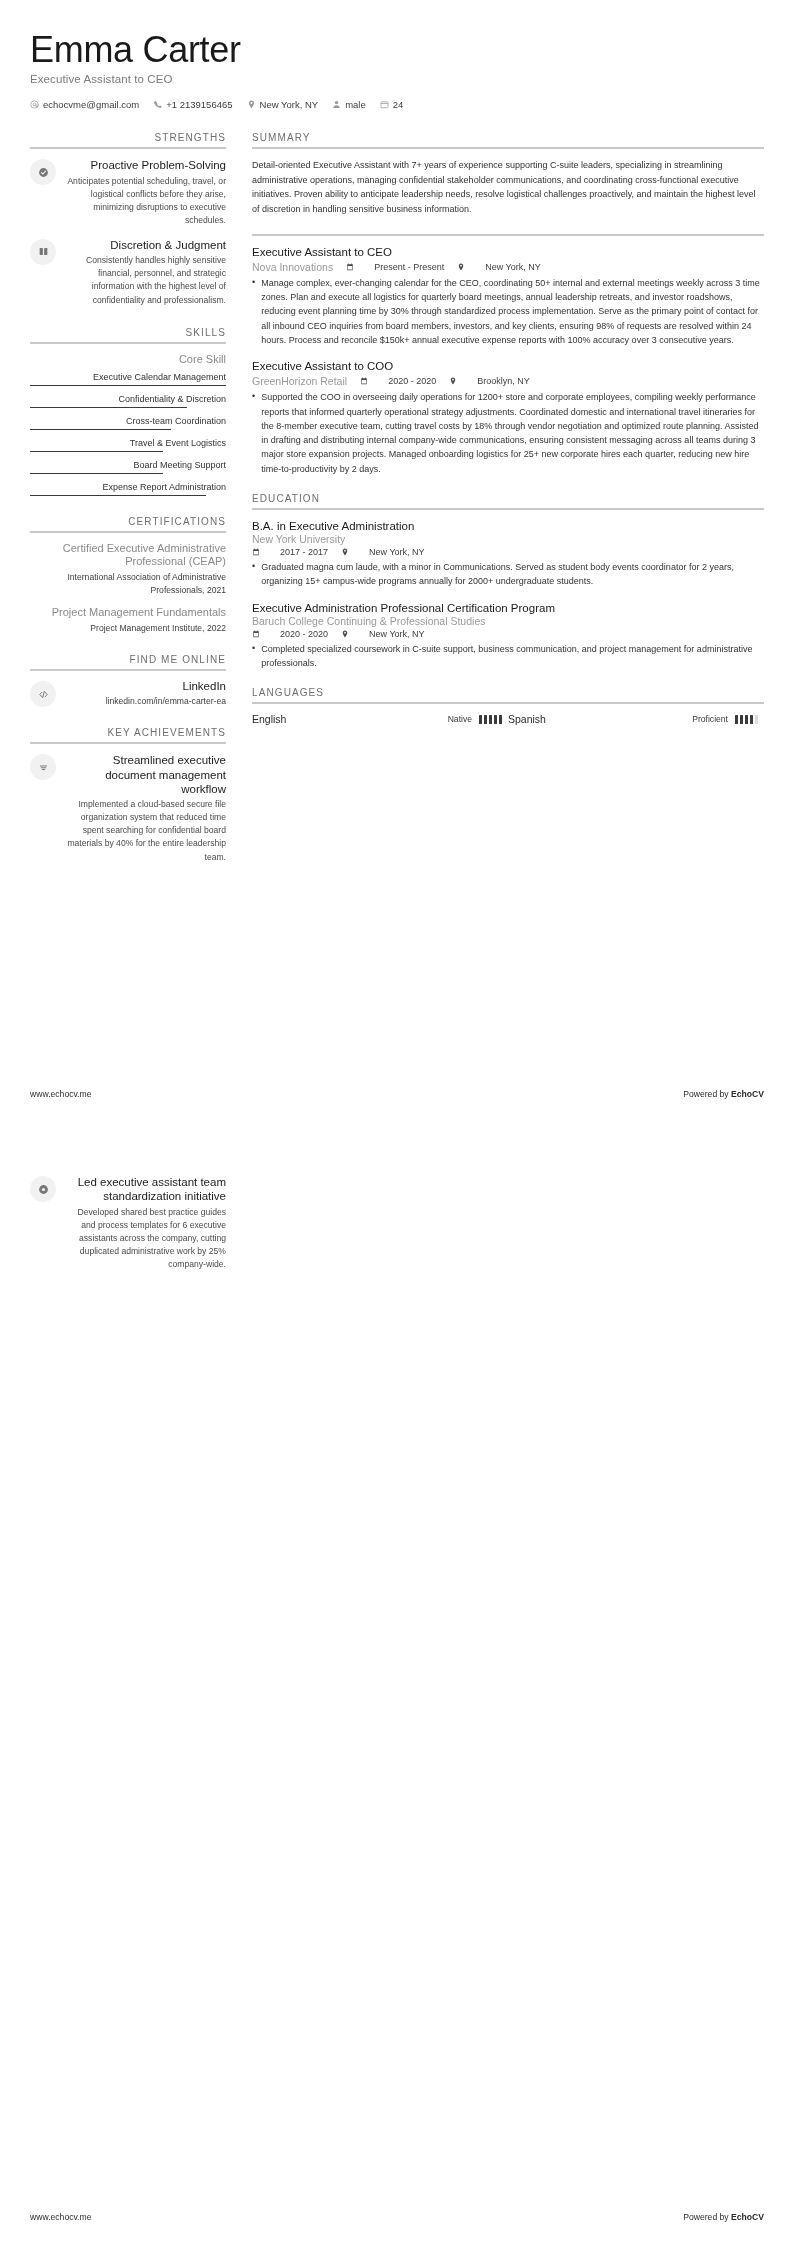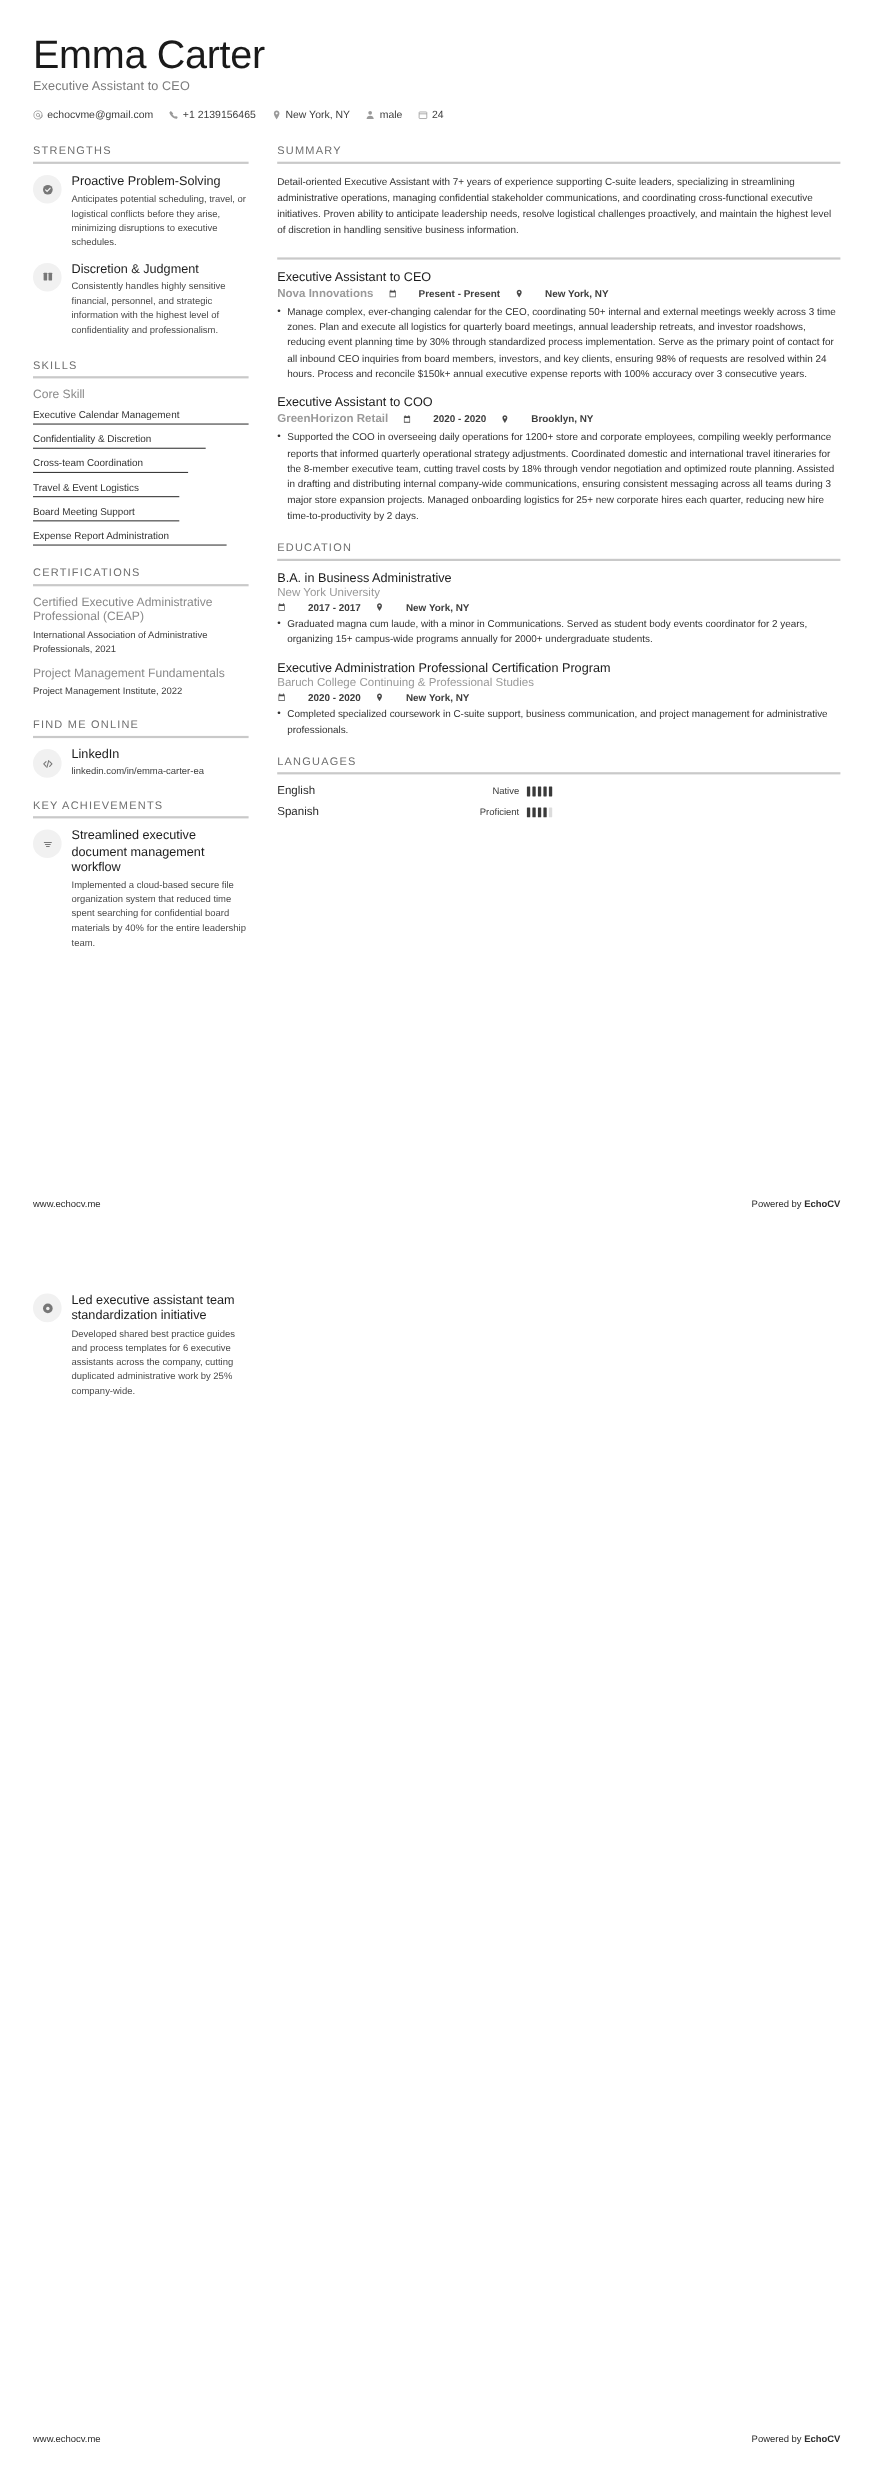--- a/index.html
+++ b/index.html
@@ -42,21 +42,21 @@
     margin-top: 14px;
     font-size: 9.5px;
     color: #3d3d3d;
   }
   .contact-item { display: flex; align-items: center; gap: 4px; white-space: nowrap; text-align: center; }
   .contact-item .ic { display: inline-flex; color: #9a9a9a; }
   .contact-item .ic svg { display: block; }
 
   
   .cols { display: flex; gap: 26px; margin-top: 22px; align-items: flex-start; }
-  .col-left { width: 196px; flex: 0 0 196px; }
+  .col-left { width: 196px; flex: 0 0 196px; text-align: right; }
   .col-right { flex: 1 1 auto; }
 
   
   .sec-head {
     font-size: 10px;
     letter-spacing: 1.1px;
     color: #6e6e6e;
     font-weight: 400;
     text-transform: uppercase;
     padding-bottom: 4px;
@@ -120,33 +120,32 @@
     line-height: 1.62;
     color: #333;
     text-align: left;
   }
   .entry { margin-bottom: 12px; }
   .entry-title { font-size: 11.5px; color: #1b1b1b; line-height: 1.25; }
   .entry-meta {
     display: flex; align-items: center; gap: 13px; flex-wrap: wrap;
     margin-top: 2px; margin-bottom: 3px;
     font-size: 9px;
-    font-weight: bold;
   }
   .entry-org { color: #9a9a9a; font-size: 10.5px; }
   .meta-chip { display: flex; align-items: center; gap: 20px; color: #3d3d3d; }
   .meta-chip .ic { color: #4a4a4a; display: inline-flex; }
   .entry-desc {
     display: flex; gap: 6px;
     font-size: 9px; line-height: 1.58; color: #333;
   }
   .entry-desc .dot { flex: 0 0 auto; line-height: 1.45; }
 
   
-  .lang-grid { display: flex; flex-wrap: wrap; flex-direction: column; }
+  .lang-grid { display: flex; flex-wrap: wrap; }
   .lang-cell {
     width: 50%;
     display: flex; align-items: center; justify-content: space-between;
     padding-right: 6px;
     margin-bottom: 7px;
   }
   .lang-name { font-size: 10.5px; color: #2b2b2b; }
   .lang-right { display: flex; align-items: center; gap: 7px; }
   .lang-level { font-size: 8.6px; color: #3a3a3a; }
   .dots { display: flex; gap: 2px; }
@@ -409,21 +408,21 @@
             <span>Supported the COO in overseeing daily operations for 1200+ store and corporate employees, compiling weekly performance reports that informed quarterly operational strategy adjustments. Coordinated domestic and international travel itineraries for the 8-member executive team, cutting travel costs by 18% through vendor negotiation and optimized route planning. Assisted in drafting and distributing internal company-wide communications, ensuring consistent messaging across all teams during 3 major store expansion projects. Managed onboarding logistics for 25+ new corporate hires each quarter, reducing new hire time-to-productivity by 2 days.</span>
           </div>
         </div>
       </div>
 
       <div class="sec-right">
         <div class="sec-head">EDUCATION</div>
         <div class="sec-rule"></div>
 
         <div class="entry">
-          <div class="entry-title">B.A. in Business Administrative</div>
+          <div class="entry-title">B.A. in Executive Administration</div>
           <div class="entry-org">New York University</div>
           <div class="entry-meta">
             <span class="meta-chip">
               <span class="ic">
                 <svg width="8" height="8" viewBox="0 0 16 16" fill="currentColor">
                   <path d="M4 1v1.6H2.4v12H13.6v-12H12V1h-1.4v1.6H5.4V1H4zM3.6 6h8.8v7H3.6V6z"></path>
                 </svg>
               </span>
               <span>2017 - 2017</span>
             </span>

